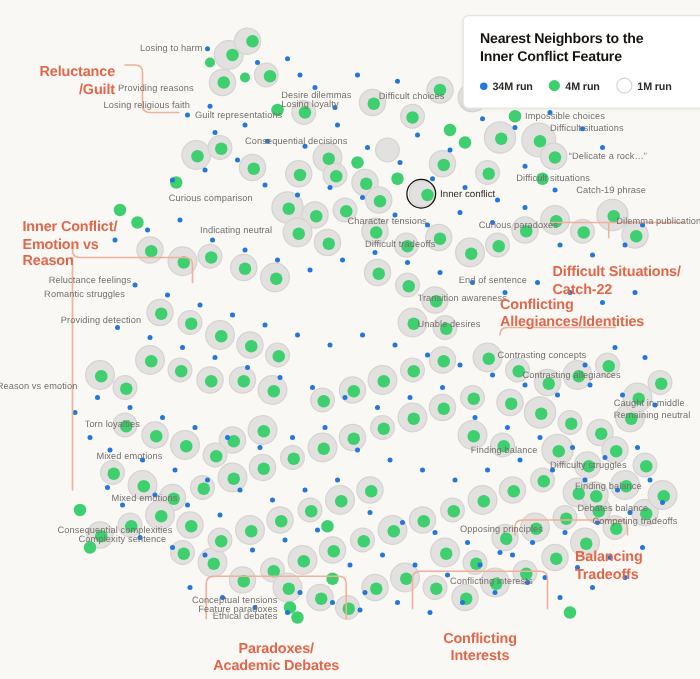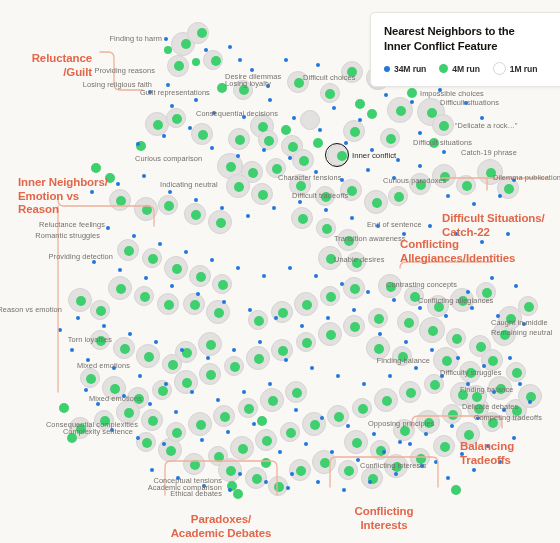--- a/index.html
+++ b/index.html
@@ -607,24 +607,24 @@
           <path d="M 165 495 L 165 467 Q 165 461 171 461 L 271 461 Q 277 461 277 467 L 277 495" fill="none" stroke="#f0b09a" stroke-width="1.3" stroke-linecap="round" stroke-linejoin="round"></path>
         </svg>
       </div>
       <div class="bracket" style="left: 0px; top: 0px;">
         <svg width="460" height="543">
           <path d="M 330 487 L 330 463 Q 330 457 336 457 L 432 457 Q 438 457 438 463 L 438 487" fill="none" stroke="#f0b09a" stroke-width="1.3" stroke-linecap="round" stroke-linejoin="round"></path>
         </svg>
       </div>
     </div>
   <div id="labels-layer">
-      <div class="plabel r" style="left: 162px; top: 38px;">Finding to harm</div>
+      <div class="plabel r" style="left: 162px; top: 38px;">Losing to harm</div>
       <div class="plabel r" style="left: 155px; top: 70px;">Providing reasons</div>
       <div class="plabel r" style="left: 152px; top: 84px;">Losing religious faith</div>
-      <div class="plabel l" style="left: 140px; top: 92px;">Guilt representations</div>
+      <div class="plabel l" style="left: 156px; top: 92px;">Guilt representations</div>
       <div class="plabel l" style="left: 225px; top: 76px;">Desire dilemmas</div>
       <div class="plabel l" style="left: 225px; top: 83px;">Losing loyalty</div>
       <div class="plabel l" style="left: 303px; top: 77px;">Difficult choices</div>
       <div class="plabel l" style="left: 196px; top: 113px;">Consequential decisions</div>
       <div class="plabel l" style="left: 420px; top: 93px;">Impossible choices</div>
       <div class="plabel l" style="left: 440px; top: 102px;">Difficult situations</div>
       <div class="plabel l" style="left: 455px; top: 125px;">“Delicate a rock…”</div>
       <div class="plabel l" style="left: 413px; top: 142px;">Difficult situations</div>
       <div class="plabel l" style="left: 461px; top: 152px;">Catch-19 phrase</div>
       <div class="plabel l" style="left: 493px; top: 177px;">Dilemma publications</div>
@@ -639,38 +639,38 @@
       <div class="plabel r" style="left: 105px; top: 224px;">Reluctance feelings</div>
       <div class="plabel r" style="left: 100px; top: 235px;">Romantic struggles</div>
       <div class="plabel r" style="left: 113px; top: 256px;">Providing detection</div>
       <div class="plabel r" style="left: 62px; top: 309px;">Reason vs emotion</div>
       <div class="plabel r" style="left: 112px; top: 339px;">Torn loyalties</div>
       <div class="plabel r" style="left: 130px; top: 365px;">Mixed emotions</div>
       <div class="plabel r" style="left: 142px; top: 398px;">Mixed emotions</div>
       <div class="plabel r" style="left: 138px; top: 424px;">Consequential complexities</div>
       <div class="plabel r" style="left: 133px; top: 431px;">Complexity sentence</div>
       <div class="plabel r" style="left: 222px; top: 480px;">Conceptual tensions</div>
-      <div class="plabel r" style="left: 222px; top: 487px;">Academic comparison</div>
+      <div class="plabel r" style="left: 222px; top: 487px;">Feature paradoxes</div>
       <div class="plabel r" style="left: 222px; top: 493px;">Ethical debates</div>
-      <div class="plabel l" style="left: 386px; top: 284px;">Contrasting concepts</div>
-      <div class="plabel l" style="left: 418px; top: 300px;">Conflicting allegiances</div>
+      <div class="plabel l" style="left: 398px; top: 284px;">Contrasting concepts</div>
+      <div class="plabel l" style="left: 418px; top: 300px;">Contrasting allegiances</div>
       <div class="plabel l" style="left: 491px; top: 322px;">Caught in middle</div>
       <div class="plabel l" style="left: 491px; top: 332px;">Remaining neutral</div>
       <div class="plabel r" style="left: 430px; top: 360px;">Finding balance</div>
       <div class="plabel l" style="left: 440px; top: 372px;">Difficulty struggles</div>
       <div class="plabel l" style="left: 460px; top: 389px;">Finding balance</div>
-      <div class="plabel l" style="left: 462px; top: 406px;">Delicate debates</div>
+      <div class="plabel l" style="left: 462px; top: 406px;">Debates balance</div>
       <div class="plabel l" style="left: 474px; top: 417px;">Competing tradeoffs</div>
       <div class="plabel l" style="left: 368px; top: 423px;">Opposing principles</div>
       <div class="plabel l" style="left: 360px; top: 465px;">Conflicting interests</div>
     </div>
   <div id="clusters-layer">
       <div class="cluster ta-r" style="left: 92px; top: 52px;">Reluctance
 /Guilt</div>
-      <div class="cluster ta-l" style="left: 18px; top: 176px;">Inner Neighbors/
+      <div class="cluster ta-l" style="left: 18px; top: 176px;">Inner Conflict/
 Emotion vs
 Reason</div>
       <div class="cluster ta-l" style="left: 442px; top: 212px;">Difficult Situations/
 Catch-22</div>
       <div class="cluster ta-l" style="left: 400px; top: 238px;">Conflicting
 Allegiances/Identities</div>
       <div class="cluster ta-l" style="left: 460px; top: 440px;">Balancing
 Tradeoffs</div>
       <div class="cluster ta-c" style="left: 221px; top: 513px;">Paradoxes/
 Academic Debates</div>

